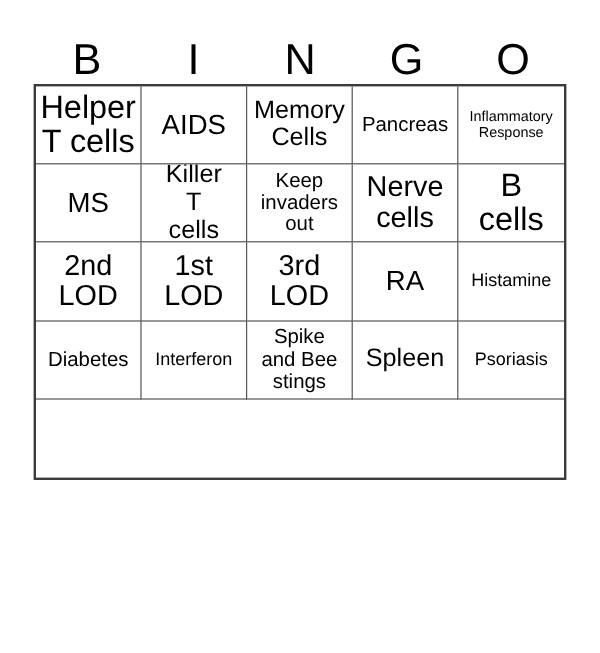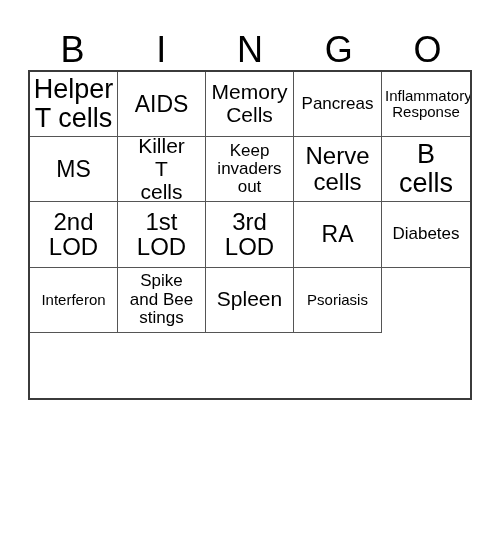--- a/index.html
+++ b/index.html
@@ -83,21 +83,21 @@
     white-space: pre-line;
   }
 
   
   .fs-xxl .cell-text { font-size: 23px; }
   .fs-xl  .cell-text { font-size: 27px; }
   .fs-lg  .cell-text { font-size: 24px; }
   .fs-md  .cell-text { font-size: 21px; }
   .fs-sm  .cell-text { font-size: 17px; }
   .fs-xs  .cell-text { font-size: 15px; }
-  .fs-xxs .cell-text { font-size: 15px; }
+  .fs-xxs .cell-text { font-size: 12px; }
 </style>
 </head>
 <body>
 
 <div id="bingo-card">
 
   <div id="header-row">
     <div class="header-letter">B</div>
     <div class="header-letter">I</div>
     <div class="header-letter">N</div>
@@ -157,20 +157,23 @@
 LOD</span>
       </div>
 
     <div class="bingo-cell fs-lg">
         <span class="cell-text">3rd
 LOD</span>
       </div>
     <div class="bingo-cell fs-xxl">
         <span class="cell-text">RA</span>
       </div>
+    <div class="bingo-cell fs-xs">
+        <span class="cell-text">Histamine</span>
+      </div>
     <div class="bingo-cell fs-sm">
         <span class="cell-text">Diabetes</span>
       </div>
 
     <div class="bingo-cell fs-xs">
         <span class="cell-text">Interferon</span>
       </div>
     <div class="bingo-cell fs-sm">
         <span class="cell-text">Spike
 and Bee

